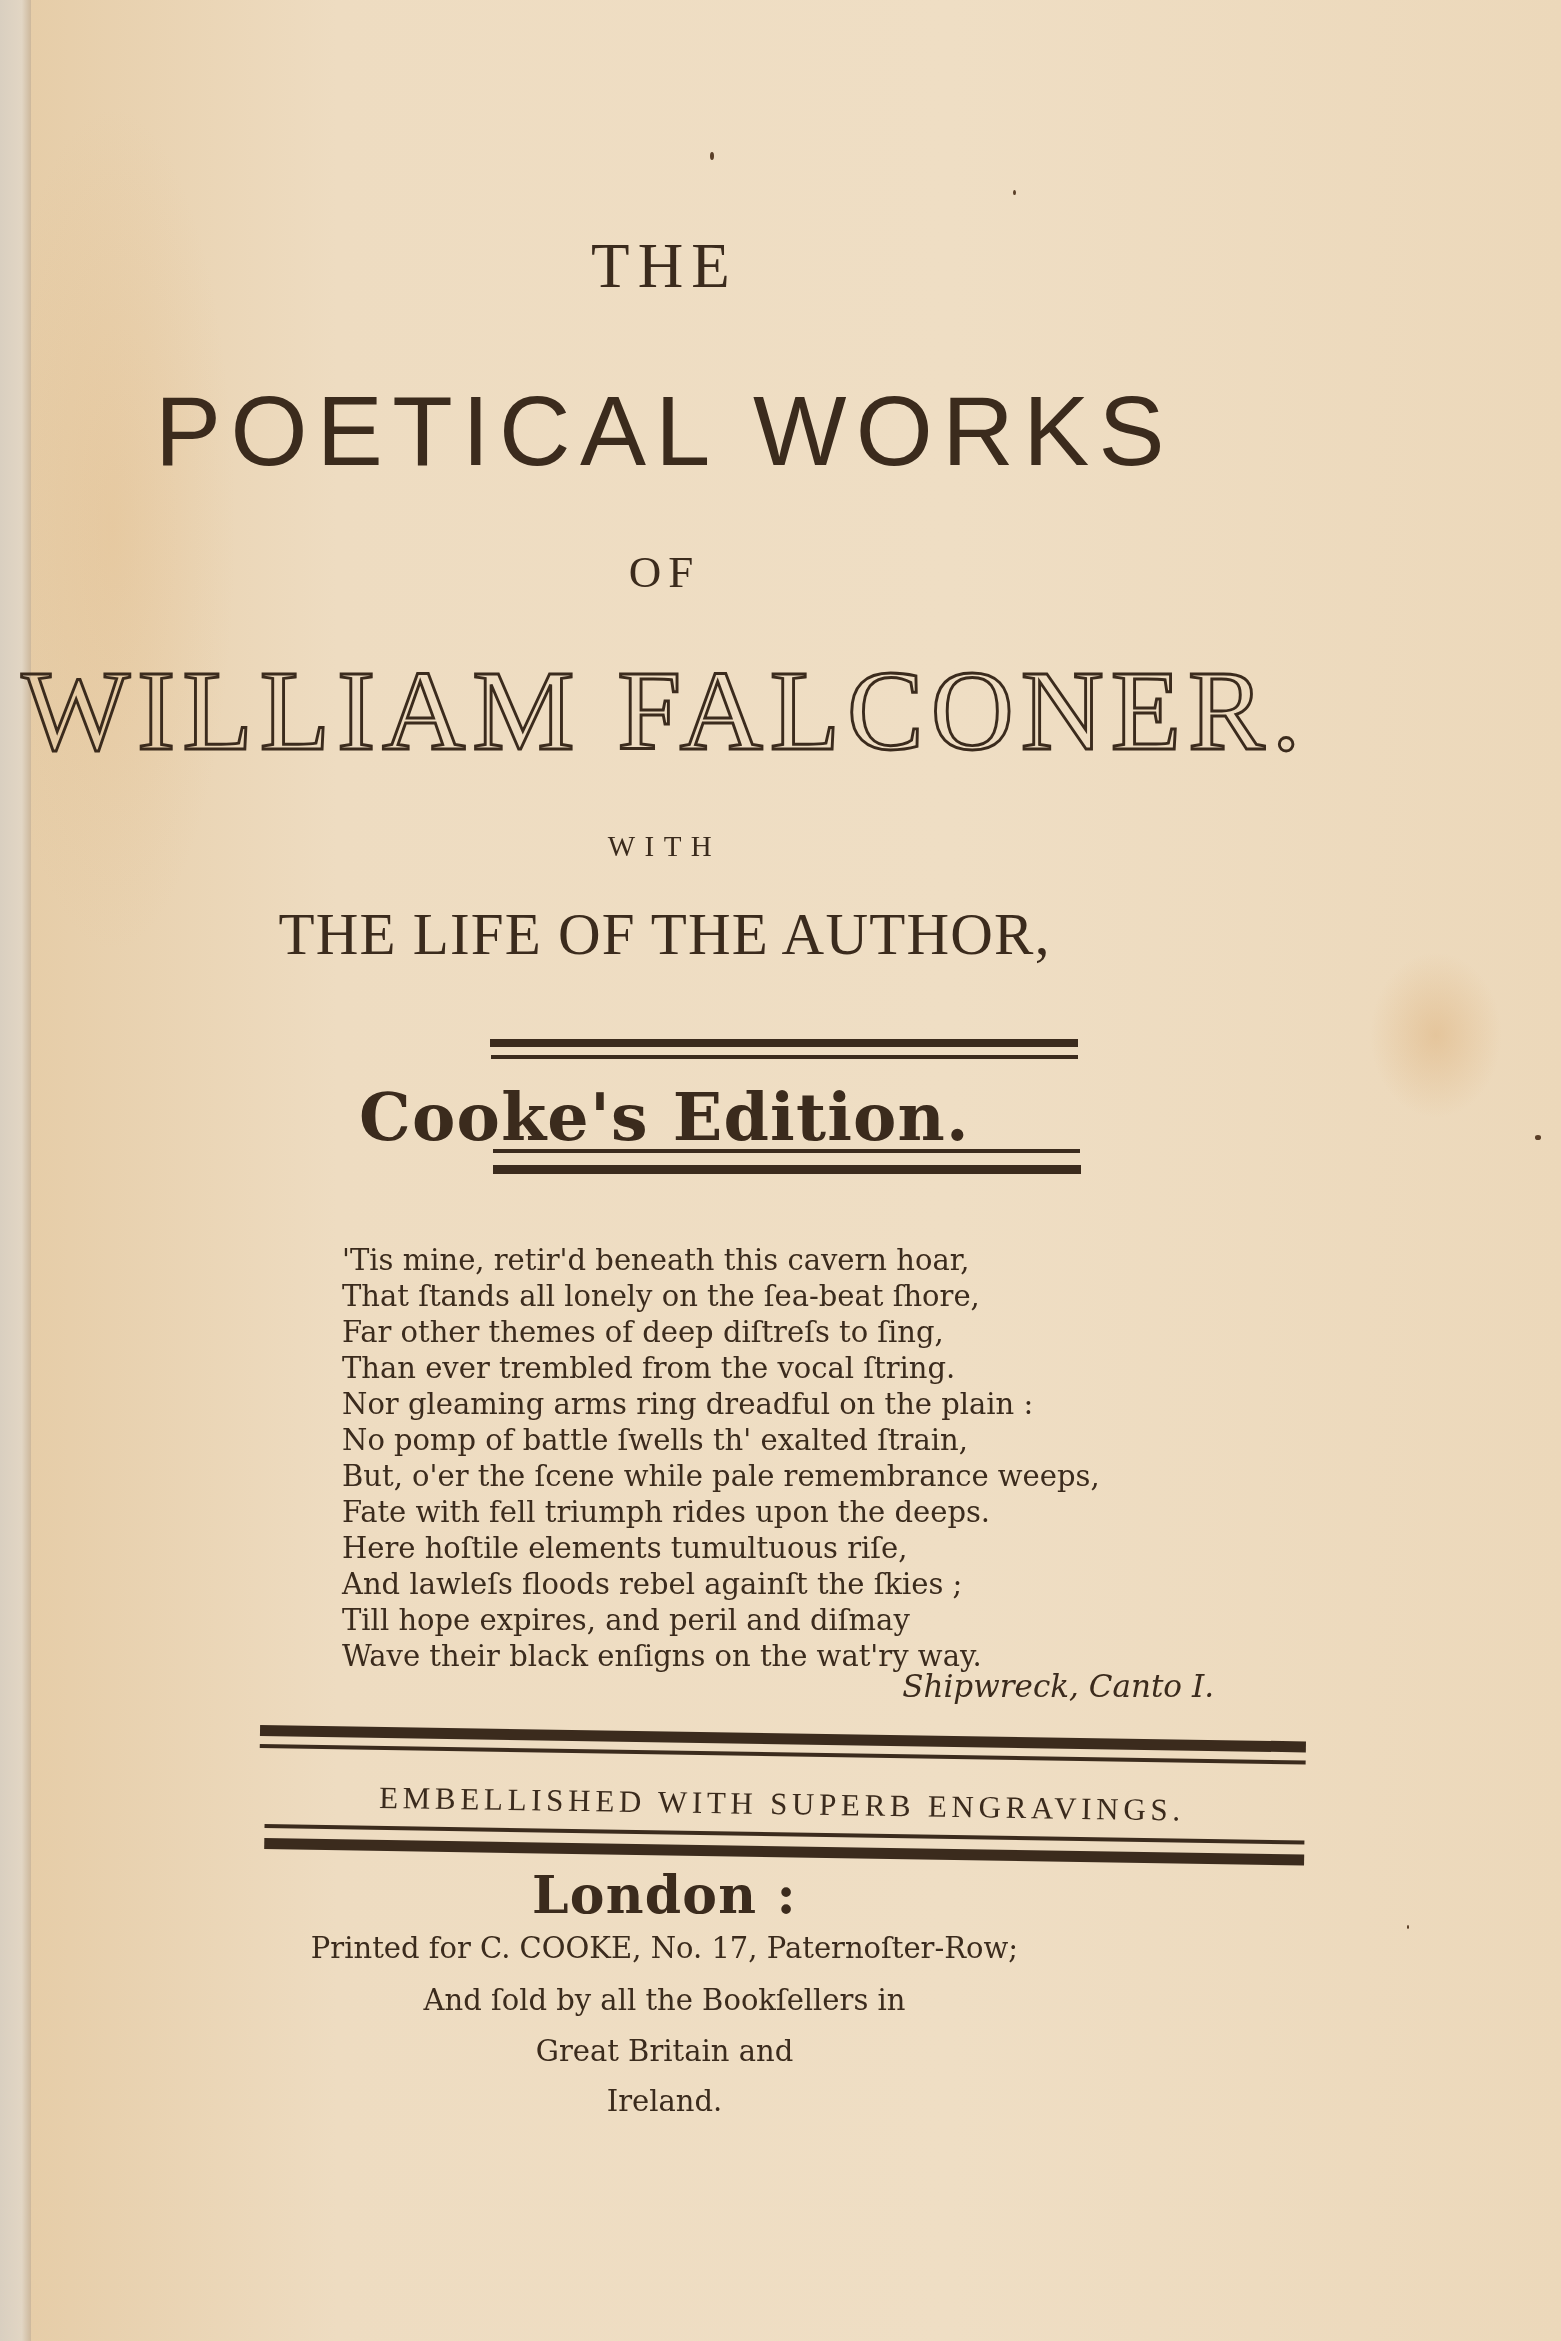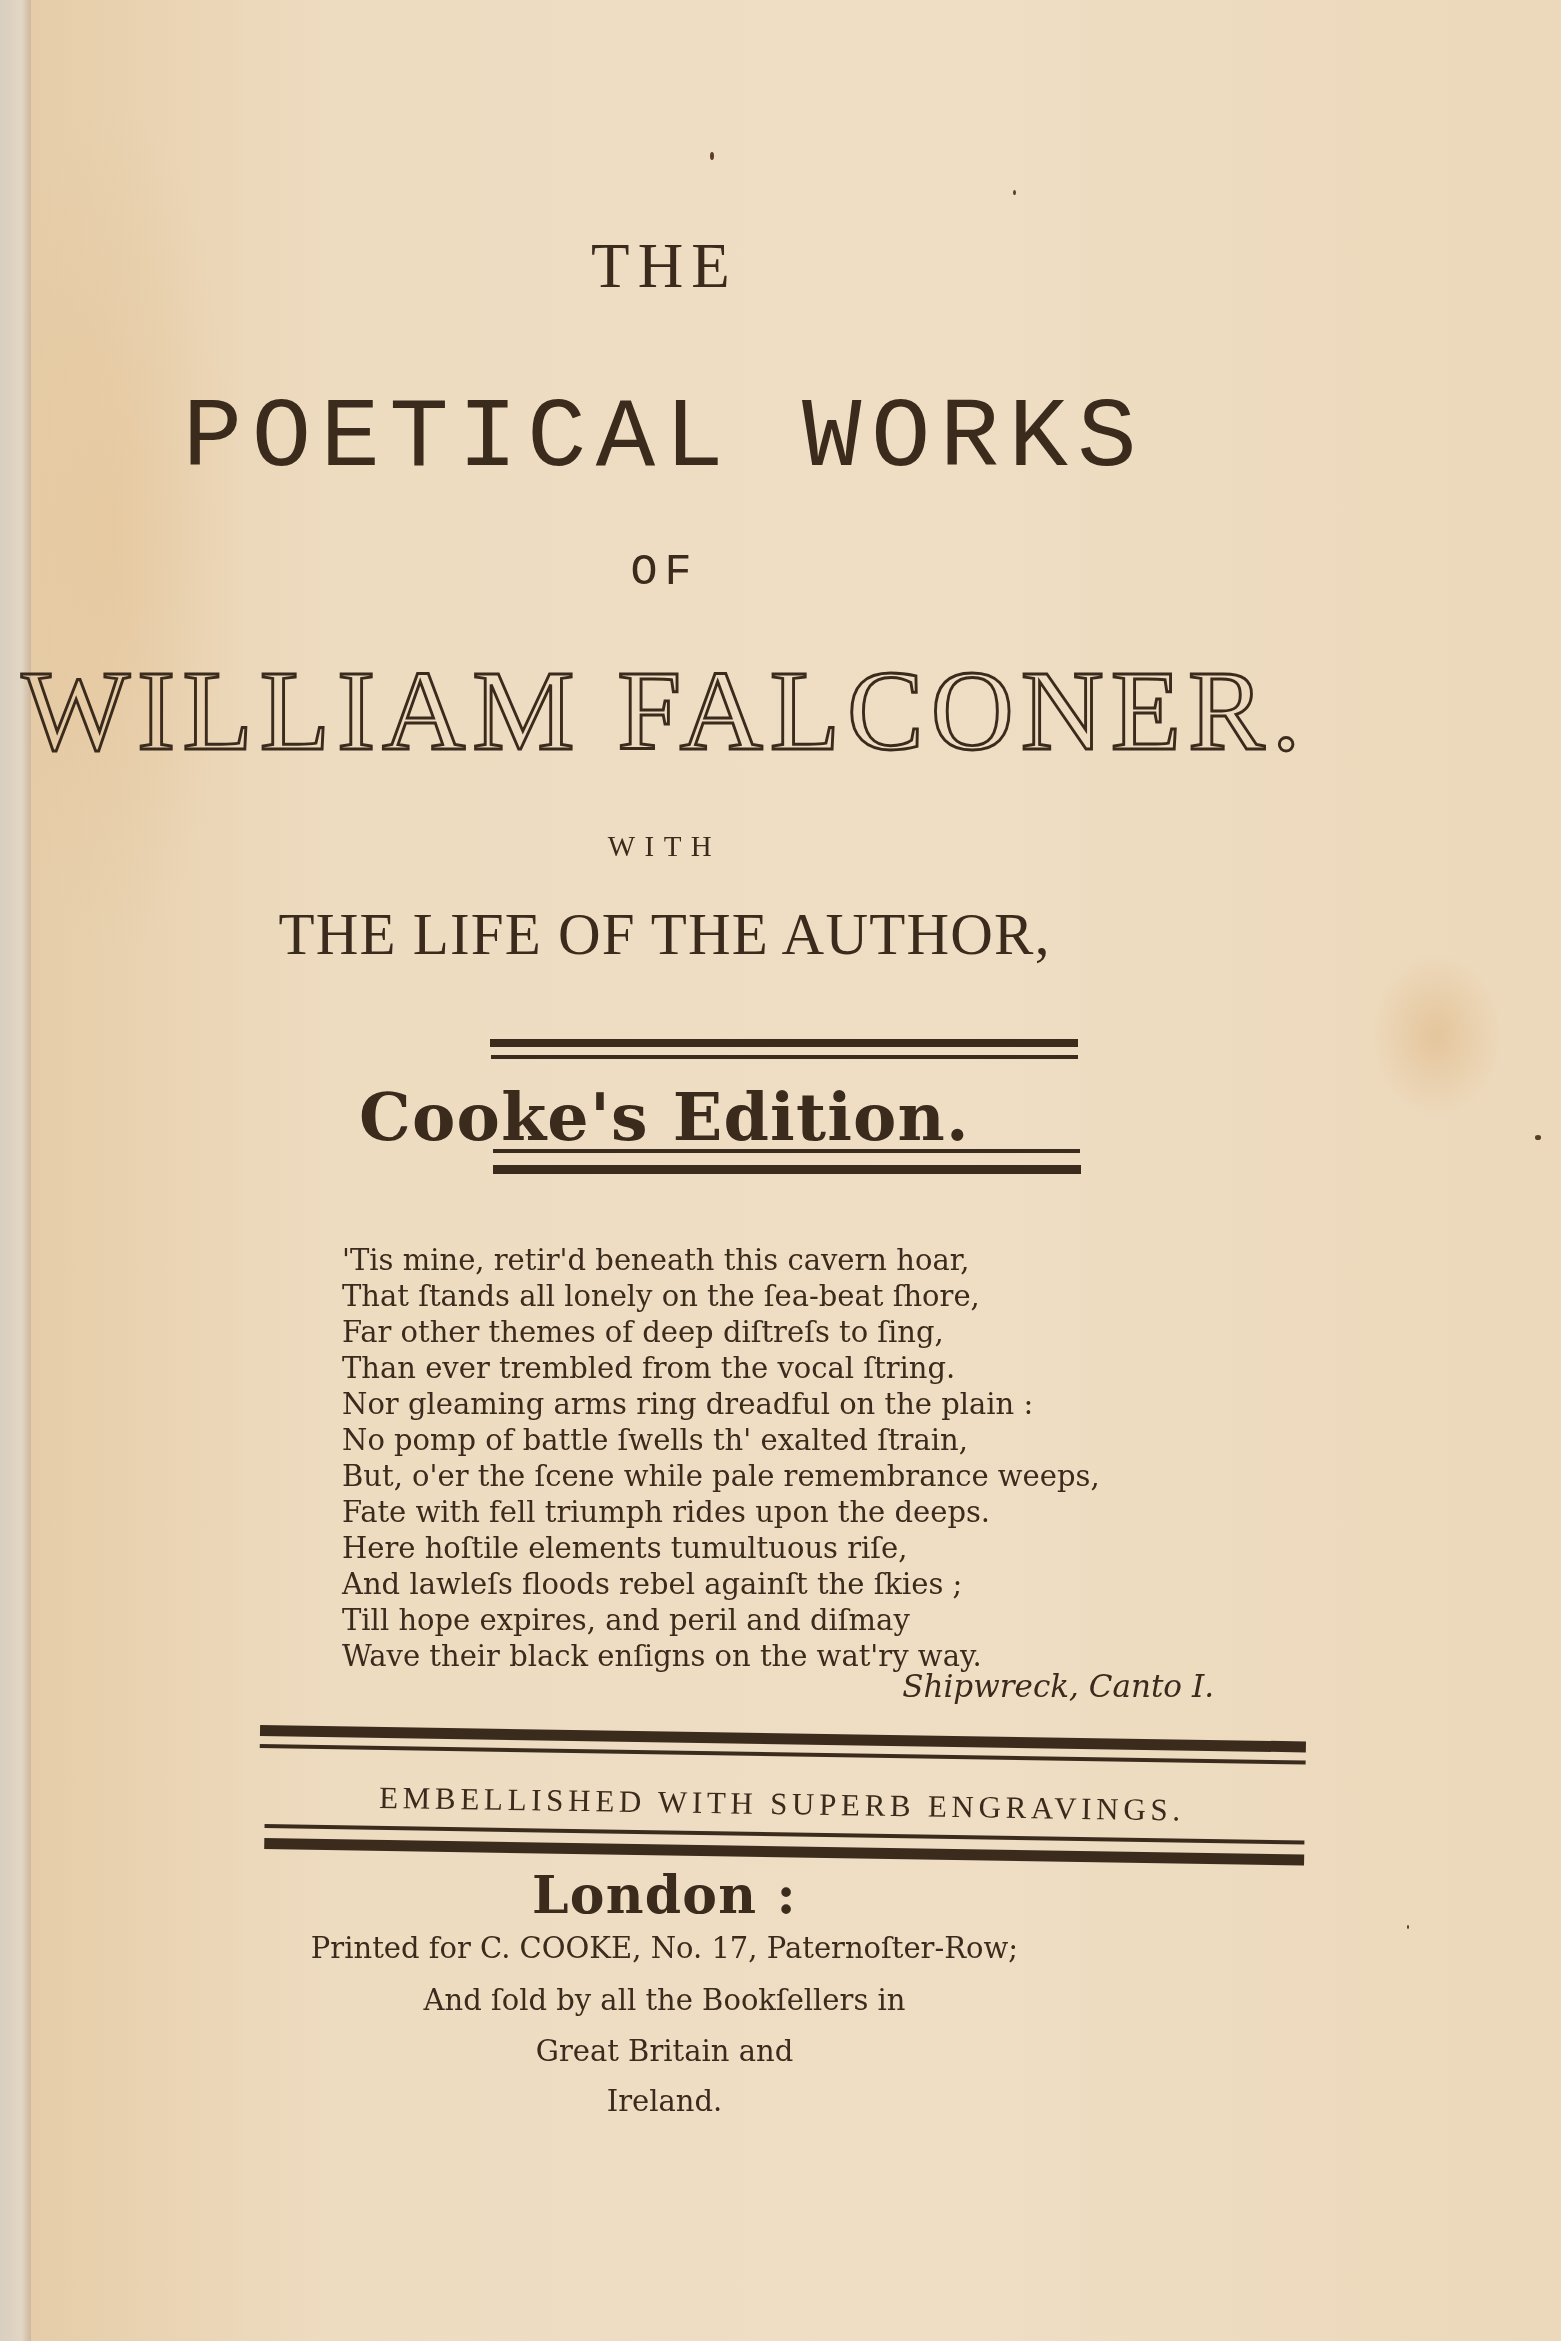--- a/index.html
+++ b/index.html
@@ -19,22 +19,22 @@
       radial-gradient(ellipse 94px 118px at 1405px 1035px, rgba(214,160,96,0.35), rgba(214,160,96,0) 70%),
       radial-gradient(ellipse 153px 529px at 82px 529px, rgba(224,178,120,0.25), rgba(224,178,120,0) 80%),
       linear-gradient(to right,#e6cda8 0%,#eedcc1 20%,#efdec4 60%,#ecd8ba 100%);
   }
   .speck { position:absolute; background:#5a3f28; border-radius:50%; }
   .line {
     position:absolute; left:0; width:1329px; text-align:center;
     white-space:nowrap; line-height:1;
   }
   .t-the   { top:235px;  font-size:63px; letter-spacing:8.2px; font-family:"Liberation Serif", serif; }
-  .t-works { top:390px;  font-size:99px; letter-spacing:9.4px; font-family:Liberation Mono, monospace; }
-  .t-of    { top:550px;  font-size:45px;  letter-spacing:7px; font-family:Liberation Mono, monospace; }
+  .t-works { top:381px;  font-size:99px; letter-spacing:9.4px; font-family:Liberation Sans, sans-serif; }
+  .t-of    { top:550px;  font-size:45px;  letter-spacing:7px; font-family:Liberation Serif, serif; }
   .t-name  { top:653px; font-size:115px; letter-spacing:7px; font-family:"Liberation Serif", serif;
              color:transparent; -webkit-text-stroke:2.9px #3b2b1d; text-shadow:none; }
   .t-with  { top:832px; font-size:29px;  letter-spacing:9.4px; font-family:"Liberation Serif", serif; }
   .t-life  { top:905px; font-size:59px; letter-spacing:1.2px; font-family:"Liberation Serif", serif; }
   .rule { position:absolute; background:#3b2b1d; }
   .edition {
     top:1085px; font-size:65px; font-family:"DejaVu Serif", serif; font-weight:bold;
     letter-spacing:1.2px; font-style:normal;
   }
   .poem {

